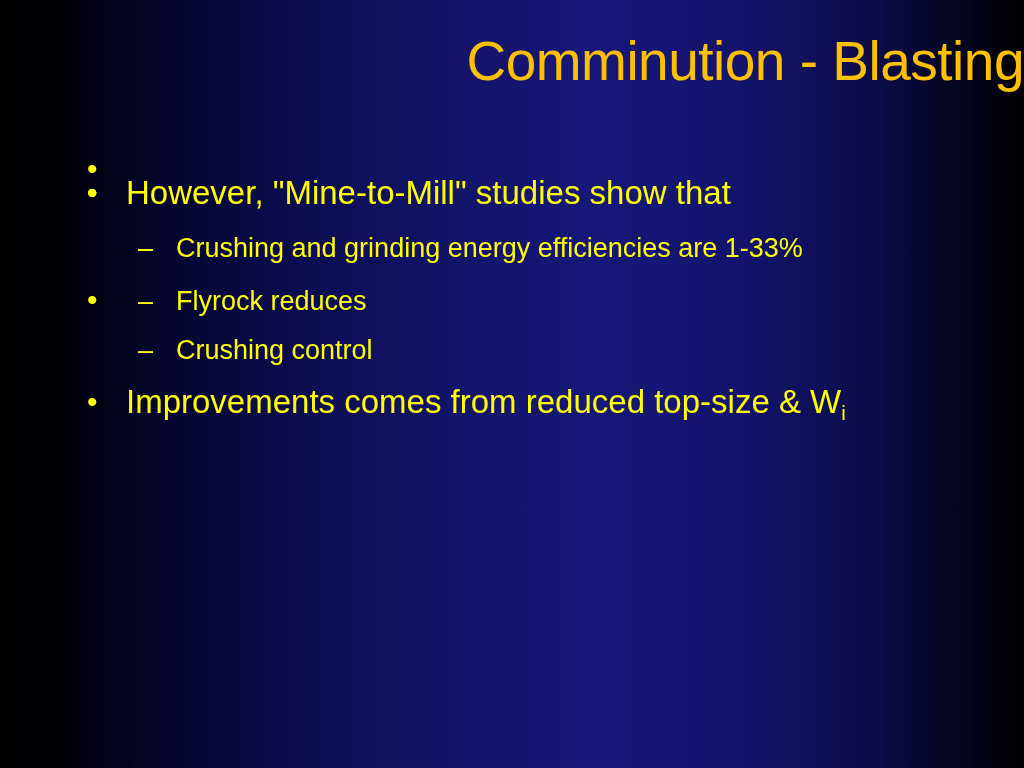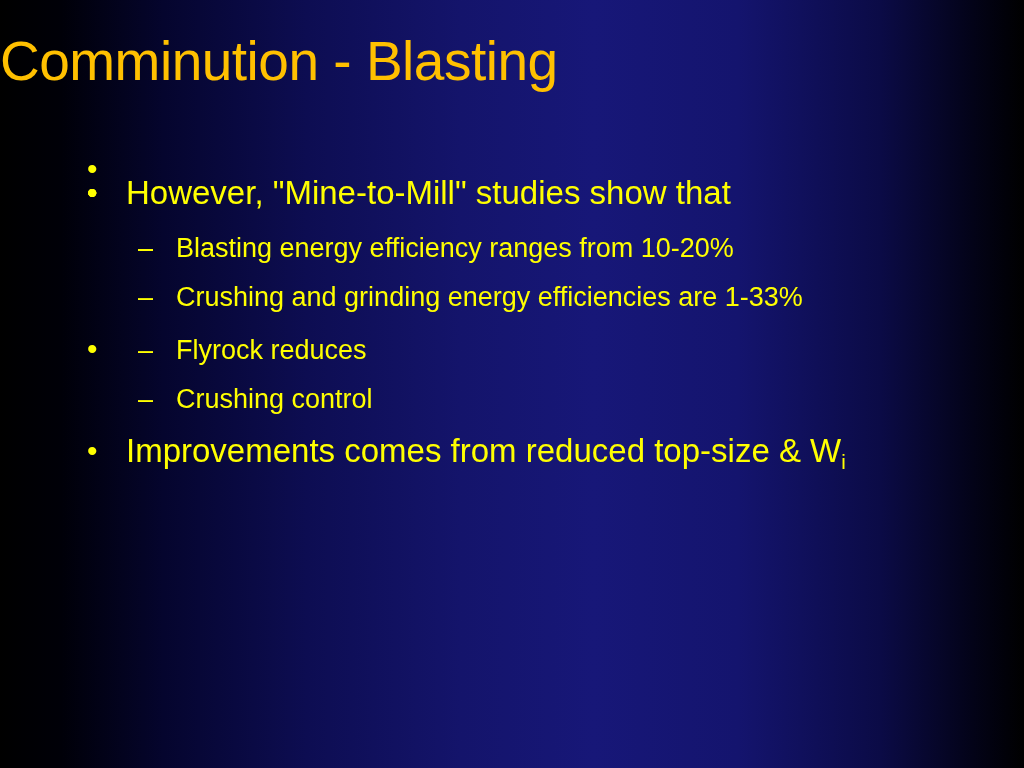--- a/index.html
+++ b/index.html
@@ -30,21 +30,21 @@
         #030318 95%,
         #000000 100%);
     box-sizing: border-box;
     overflow: hidden;
   }
   .title {
     position: absolute;
     top: 30px;
     left: 0;
     width: 1024px;
-    text-align: left;
+    text-align: right;
     color: #ffc000;
     font-size: 55px;
     line-height: 62px;
     font-weight: normal;
     letter-spacing: -0.5px;
     white-space: nowrap;
   }
   .body {
     position: absolute;
     top: 152px;
@@ -115,21 +115,20 @@
       <span class="bullet">•</span>
       <span>However, "Mine-to-Mill" studies show that</span>
     </div>
 
     <div class="l2">
       <span class="dash">–</span>
     </div>
 
     <div class="l2">
       <span class="dash">–</span>
-      <span>Blasting energy efficiency ranges from 10-20%</span>
     </div>
 
     <div class="l2">
       <span class="dash">–</span>
       <span>Crushing and grinding energy efficiencies are 1-33%</span>
     </div>
 
     <div class="l1">
       <span class="bullet">•</span>
     </div>

